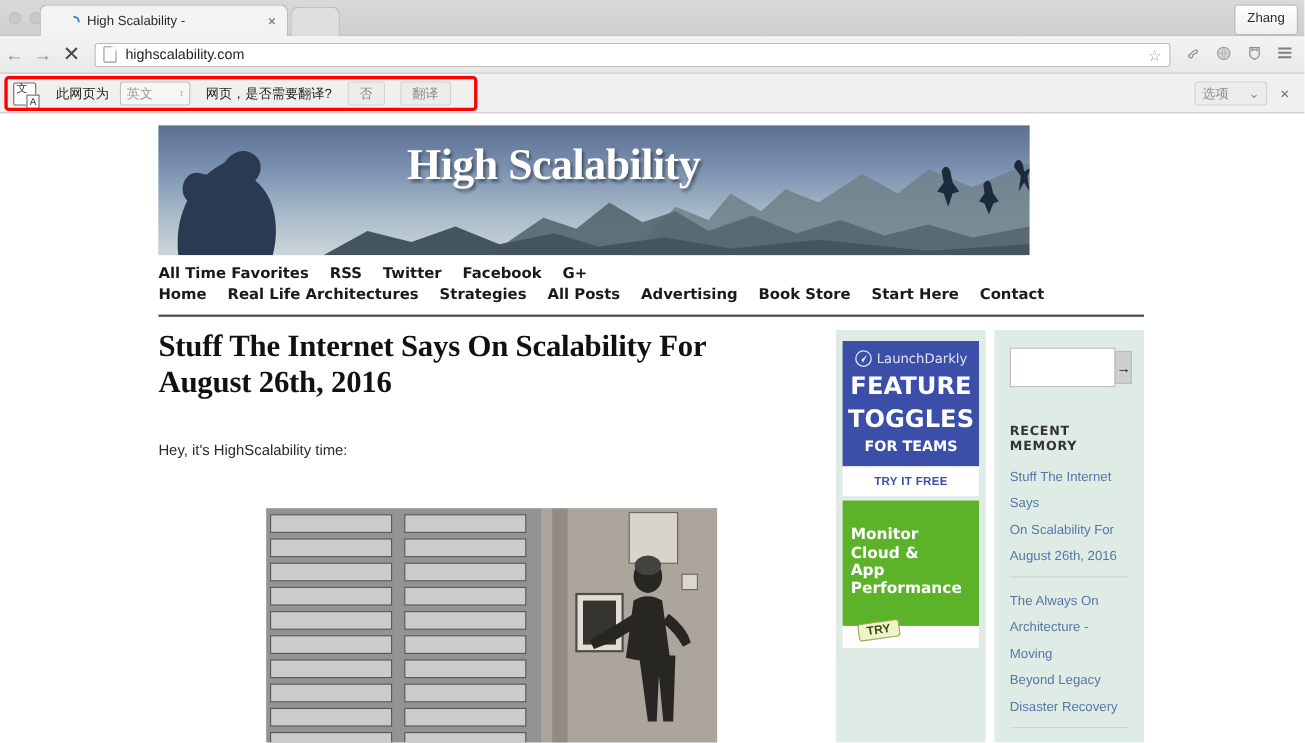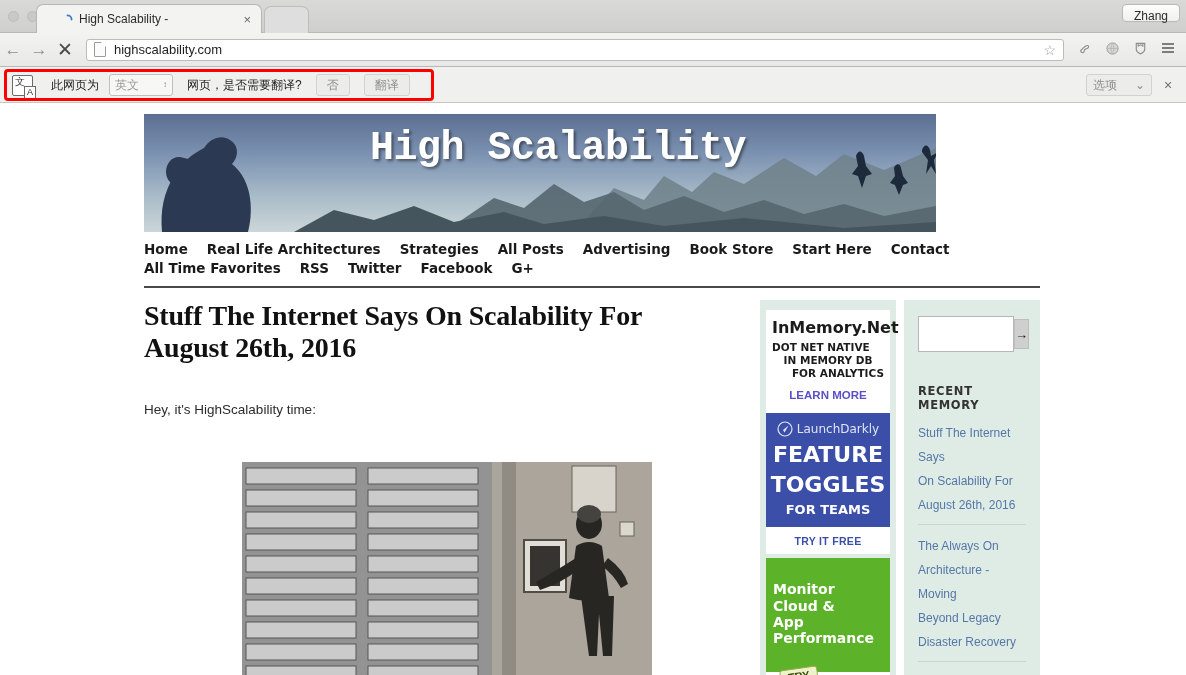--- a/index.html
+++ b/index.html
@@ -29,21 +29,21 @@
     font-size: 12px; color: #2b2b2b; flex: 1 1 auto;
     white-space: nowrap; overflow: hidden; text-overflow: ellipsis;
   }
   .tab-close { font-size: 13px; color: #6a6a6a; padding: 0 4px; line-height: 1; }
   .tab-ghost {
     position: absolute; left: 264px; top: 6px; width: 45px; height: 27px;
     background: #dedede; border: 1px solid #bdbdbb; border-bottom: none;
     border-radius: 7px 7px 0 0;
   }
   .profile-btn {
-    position: absolute; right: 6px; top: 4px; height: 18px; padding: 0 11px;
+    position: absolute; right: 6px; top: 4px; height: 28px; padding: 0 11px;
     background: linear-gradient(#fdfdfd,#f0f0ee); border: 1px solid #b9b9b7;
     border-radius: 4px; font-size: 12px; color: #2b2b2b; line-height: 23px;
   }
 
   .navbar {
     position: absolute; left: 0; top: 33px; width: 1186px; height: 34px;
     background: linear-gradient(#f3f3f1,#e8e8e6); border-bottom: 1px solid #b7b7b5;
     display: flex; align-items: center;
   }
   .navbtn { width: 26px; text-align: center; font-size: 17px; color: #8d8d8d; line-height: 1; }
@@ -106,21 +106,21 @@
   
   .page { position: absolute; left: 0; top: 104px; width: 1186px; height: 571px; background: #fff; overflow: hidden; }
   .container { position: absolute; left: 144px; top: 10px; width: 896px; }
 
   .banner { position: relative; width: 792px; height: 118px; overflow: hidden; background: linear-gradient(#7d96b4 0%, #93a9c0 40%, #c9d3d9 100%); }
   .sky-grad { position: absolute; inset: 0; background: linear-gradient(180deg,#5b6f92 0%,#7d93b2 35%,#a9bcc9 70%,#ccd6d8 100%); }
   .banner svg { position: absolute; inset: 0; width: 100%; height: 100%; }
   .banner-title {
     position: absolute; left: 226px; top: 12px; font-size: 40px; font-weight: bold;
     color: #ffffff; text-shadow: 2px 2px 3px rgba(0,0,0,.45);
-    font-family: Liberation Mono, monospace; letter-spacing: -.5px;
+    font-family: Liberation Serif, serif; letter-spacing: -.5px;
   }
   .banner-sub {
     position: absolute; right: 6px; bottom: 4px; font-size: 25px; font-weight: bold;
     color: #ffffff; text-shadow: 2px 2px 3px rgba(0,0,0,.45);
     font-family: "DejaVu Sans", sans-serif; white-space: nowrap;
   }
 
   .nav { width: 896px; padding-top: 8px; }
   .nav-row { display: flex; flex-wrap: wrap; }
   .nav-item {
@@ -290,35 +290,35 @@
             <path d="M712 42 c2-6 6-6 8 0 l2 10 l6 8 l-6 2 l-4 12 l-4-12 l-6-2 l6-8 z"></path>
             <path d="M750 54 c2-5 6-5 7 0 l2 8 l5 7 l-5 2 l-4 10 l-4-10 l-5-2 l5-7 z"></path>
             <path d="M778 36 c2-6 6-6 8 0 l1 6 l7-4 l-4 8 l2 14 l-5-8 l-5 8 l2-14 l-6-8 z"></path>
           </g>
         </svg>
         <div class="banner-title">High Scalability</div>
       </div>
 
       <div class="nav">
         <div class="nav-row">
+          <a class="nav-item">All Time Favorites</a>
+          <a class="nav-item">RSS</a>
+          <a class="nav-item">Twitter</a>
+          <a class="nav-item">Facebook</a>
+          <a class="nav-item">G+</a>
+        </div>
+        <div class="nav-row">
           <a class="nav-item">Home</a>
           <a class="nav-item">Real Life Architectures</a>
           <a class="nav-item">Strategies</a>
           <a class="nav-item">All Posts</a>
           <a class="nav-item">Advertising</a>
           <a class="nav-item">Book Store</a>
           <a class="nav-item">Start Here</a>
           <a class="nav-item">Contact</a>
-        </div>
-        <div class="nav-row">
-          <a class="nav-item">All Time Favorites</a>
-          <a class="nav-item">RSS</a>
-          <a class="nav-item">Twitter</a>
-          <a class="nav-item">Facebook</a>
-          <a class="nav-item">G+</a>
         </div>
         <div class="nav-rule"></div>
       </div>
 
       <div class="cols">
 
         <div class="article">
           <h1 class="post-title">Stuff The Internet Says On Scalability For August 26th, 2016</h1>
           <p class="post-body">Hey, it's HighScalability time:</p>
           <div class="post-figure">
@@ -360,27 +360,20 @@
                 <path d="M366 96 q16 12 20 26 l-7 4 q-8-14 -19-22 z"></path>
                 <path d="M339 134 l8 60 h8 l2-42 l4 42 h9 l2-60 z"></path>
               </g>
               <ellipse cx="347" cy="52" rx="12" ry="9" fill="#4a4843"></ellipse>
               <rect x="0" y="0" width="410" height="220" fill="#000" opacity=".06"></rect>
             </svg>
           </div>
         </div>
 
         <div class="sb">
-          <div class="ad ad-inmemory">
-            <div class="brand">InMemory.Net</div>
-            <div class="l1">DOT NET NATIVE</div>
-            <div class="l2">IN MEMORY DB</div>
-            <div class="l3">FOR ANALYTICS</div>
-            <div class="more">LEARN MORE</div>
-          </div>
 
           <div class="ad-ld">
             <div class="logo">
               <svg width="16" height="16" viewBox="0 0 16 16">
                 <circle cx="8" cy="8" r="7" fill="none" stroke="#dfe4f5" stroke-width="1.2"></circle>
                 <path d="M11.5 4.5 L6 9 l1.5 2.5 z" fill="#dfe4f5"></path>
               </svg>
               <span class="logo-txt">LaunchDarkly</span>
             </div>
             <div class="ft">FEATURE</div>

